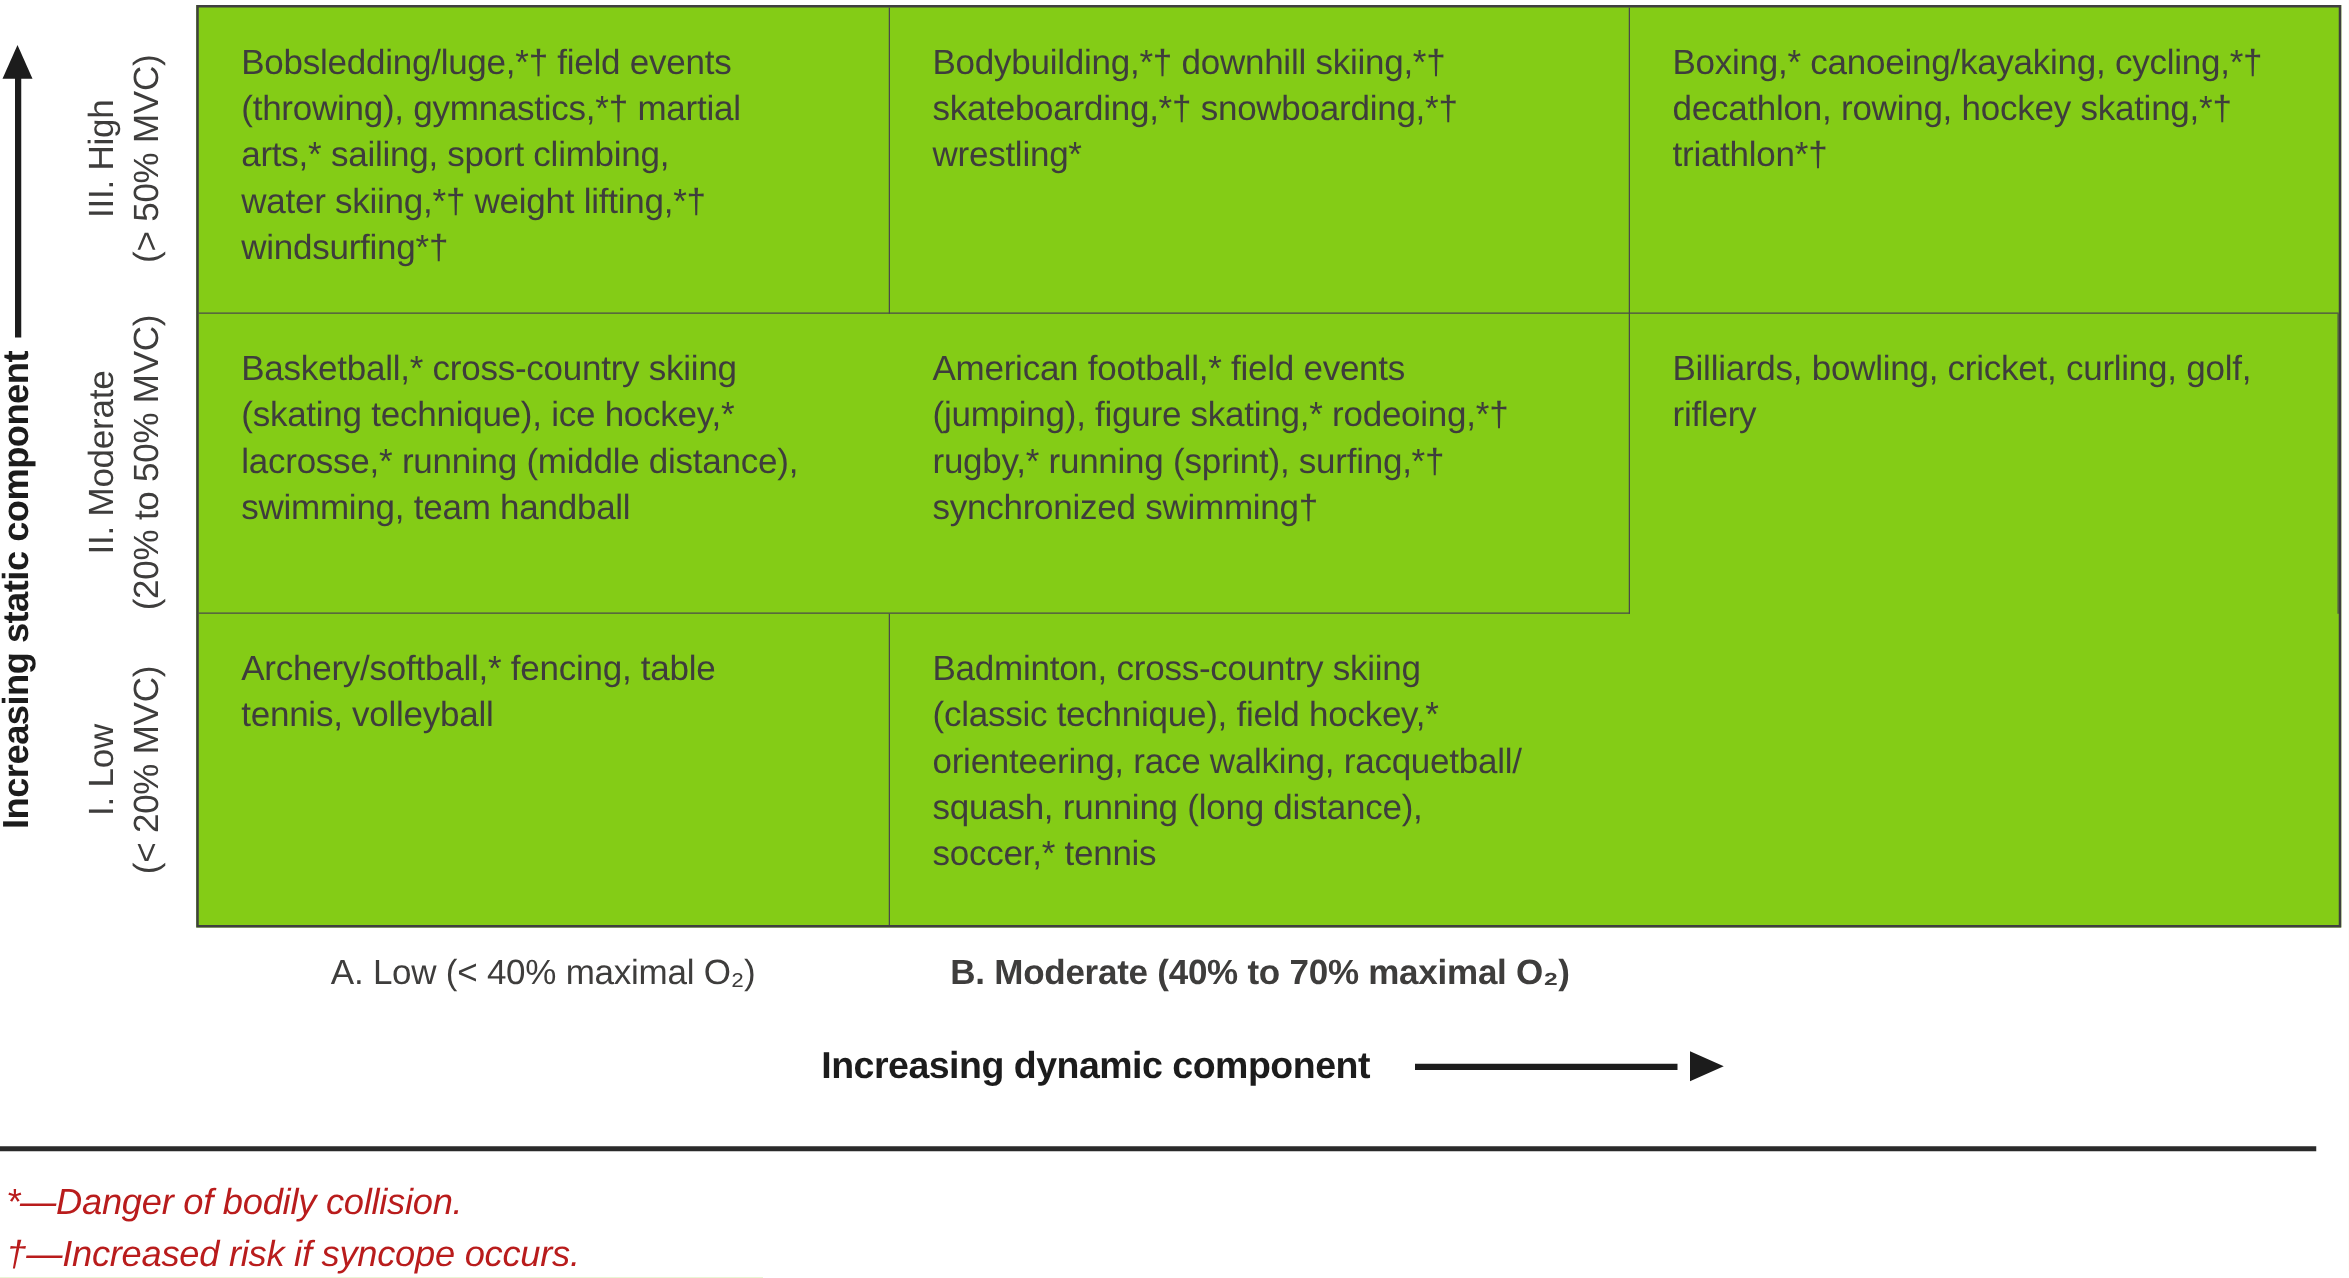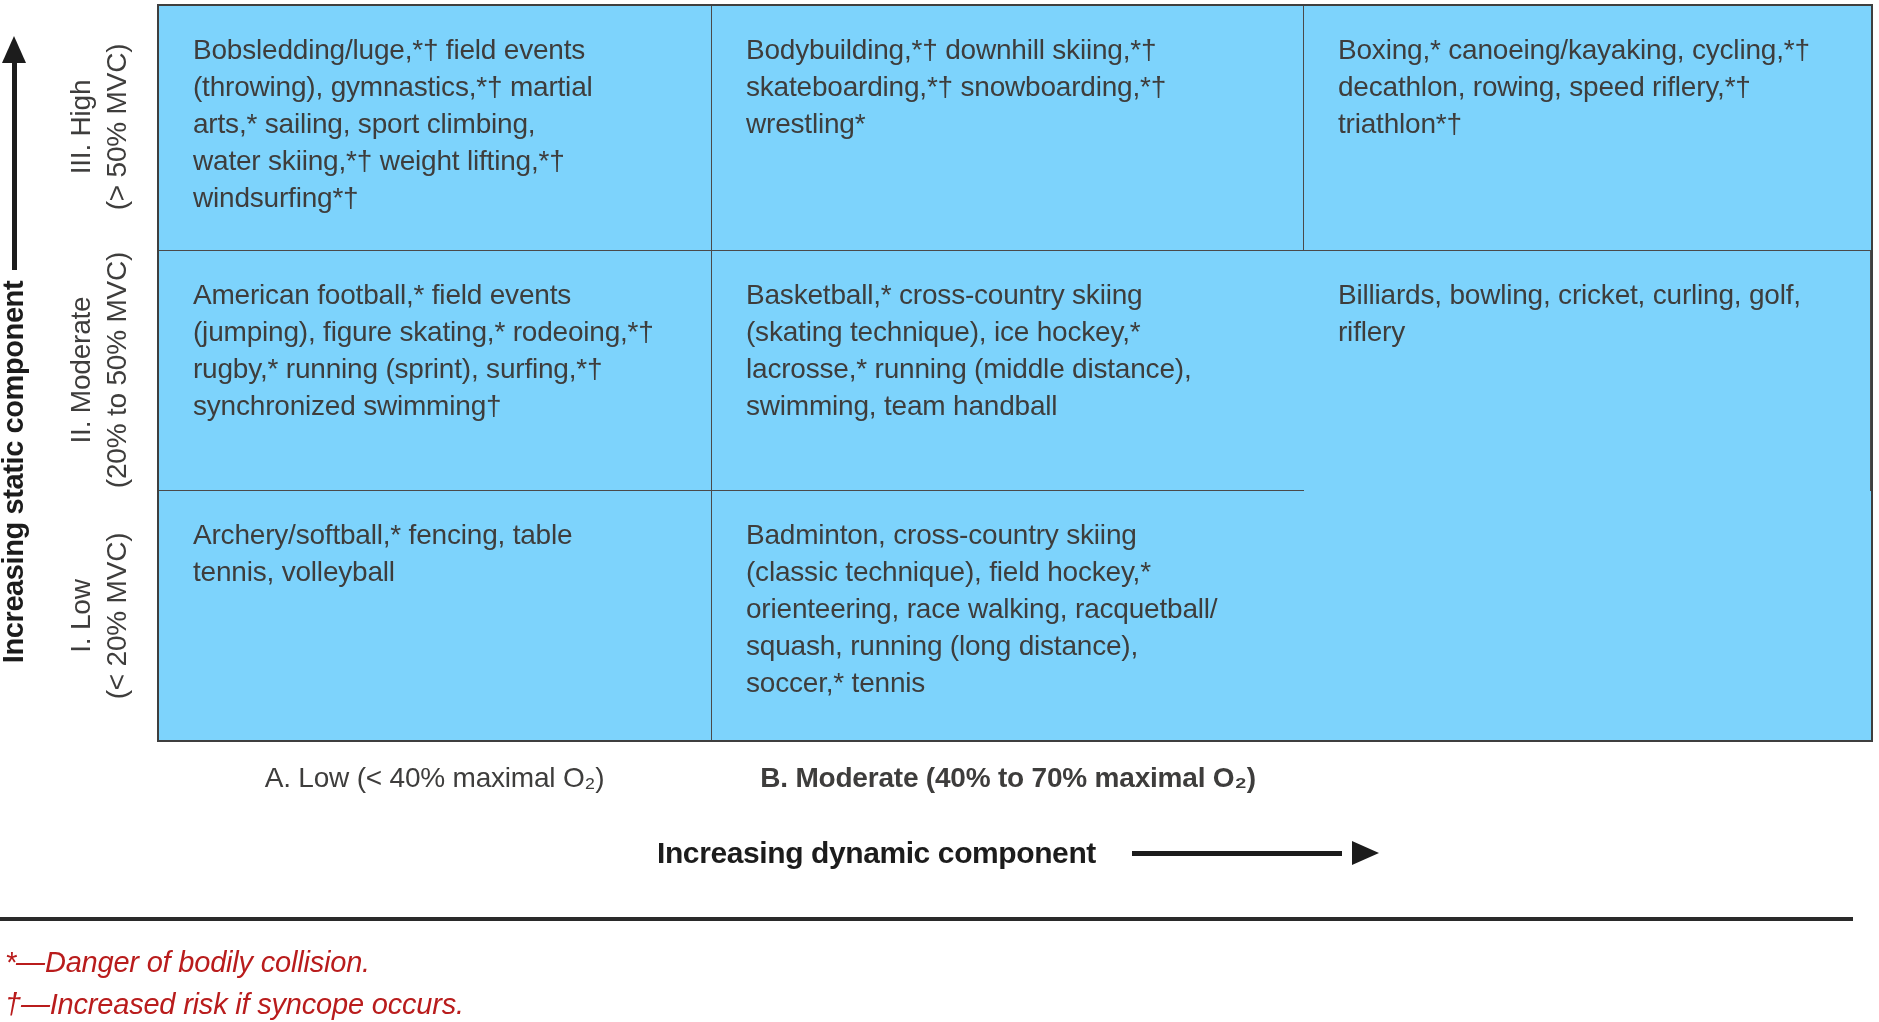--- a/index.html
+++ b/index.html
@@ -16,21 +16,21 @@
   
   .grid {
     position: absolute;
     left: 157px; top: 4px;
     width: 1716px; height: 738px;
     border: 2.5px solid #3f3f3f;
     display: grid;
     grid-template-columns: 553px 592px 1fr;
     grid-template-rows: 245px 240px 1fr;
     box-sizing: border-box;
-    background: #7dd3fc;
+    background: #84cc16;
   }
   .cell {
     padding: 25px 22px 0 34px;
     font-size: 28px;
     line-height: 37px;
     letter-spacing: -0.2px;
     white-space: pre-wrap;
     box-sizing: border-box;
   }
   .col-a, .col-b { border-right: 1.5px solid #4a4a4a; }
@@ -158,30 +158,30 @@
   <div class="grid">
     <div class="cell col-a row-hi">Bobsledding/luge,*† field events
 (throwing), gymnastics,*† martial
 arts,* sailing, sport climbing,
 water skiing,*† weight lifting,*†
 windsurfing*†</div>
     <div class="cell col-b row-hi">Bodybuilding,*† downhill skiing,*†
 skateboarding,*† snowboarding,*†
 wrestling*</div>
     <div class="cell col-c row-hi">Boxing,* canoeing/kayaking, cycling,*†
-decathlon, rowing, speed riflery,*†
+decathlon, rowing, hockey skating,*†
 triathlon*†</div>
+    <div class="cell col-c row-mod">Basketball,* cross-country skiing
+(skating technique), ice hockey,*
+lacrosse,* running (middle distance),
+swimming, team handball</div>
     <div class="cell col-b row-mod">American football,* field events
 (jumping), figure skating,* rodeoing,*†
 rugby,* running (sprint), surfing,*†
 synchronized swimming†</div>
-    <div class="cell col-c row-mod">Basketball,* cross-country skiing
-(skating technique), ice hockey,*
-lacrosse,* running (middle distance),
-swimming, team handball</div>
     <div class="cell col-a row-lo">Billiards, bowling, cricket, curling, golf,
 riflery</div>
     <div class="cell col-b row-lo">Archery/softball,* fencing, table
 tennis, volleyball</div>
     <div class="cell col-c row-lo">Badminton, cross-country skiing
 (classic technique), field hockey,*
 orienteering, race walking, racquetball/
 squash, running (long distance),
 soccer,* tennis</div>
   </div>

